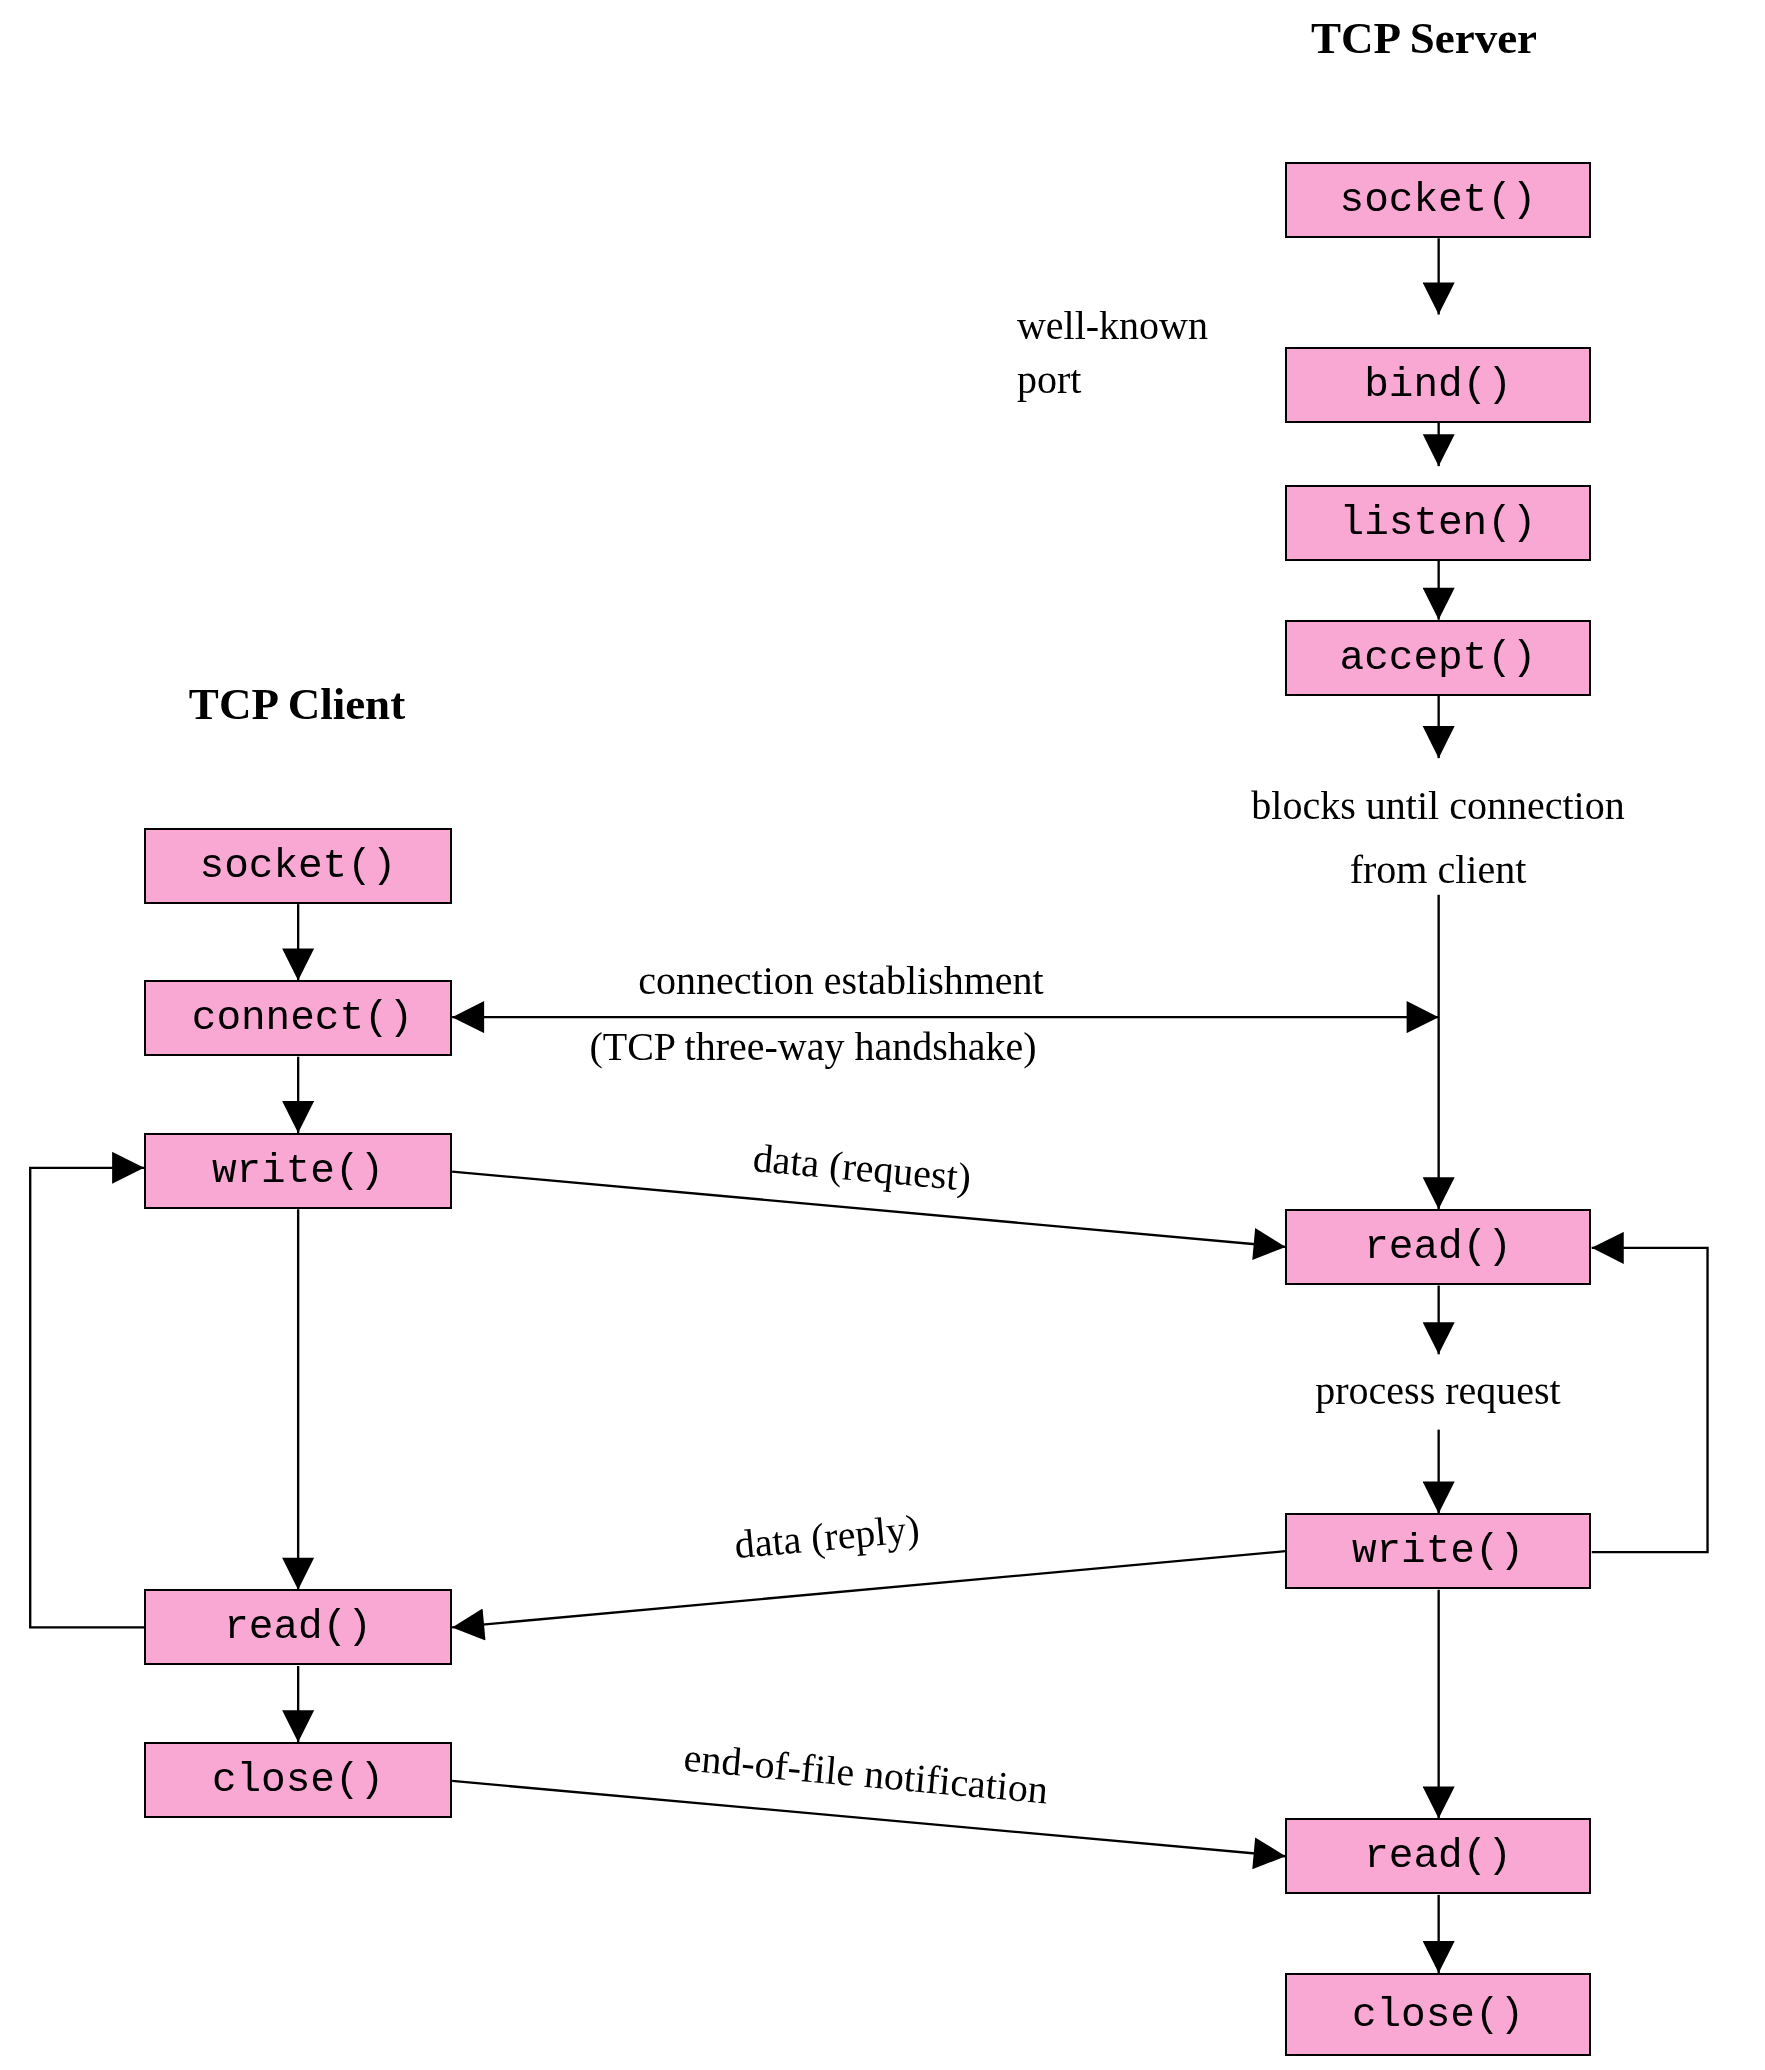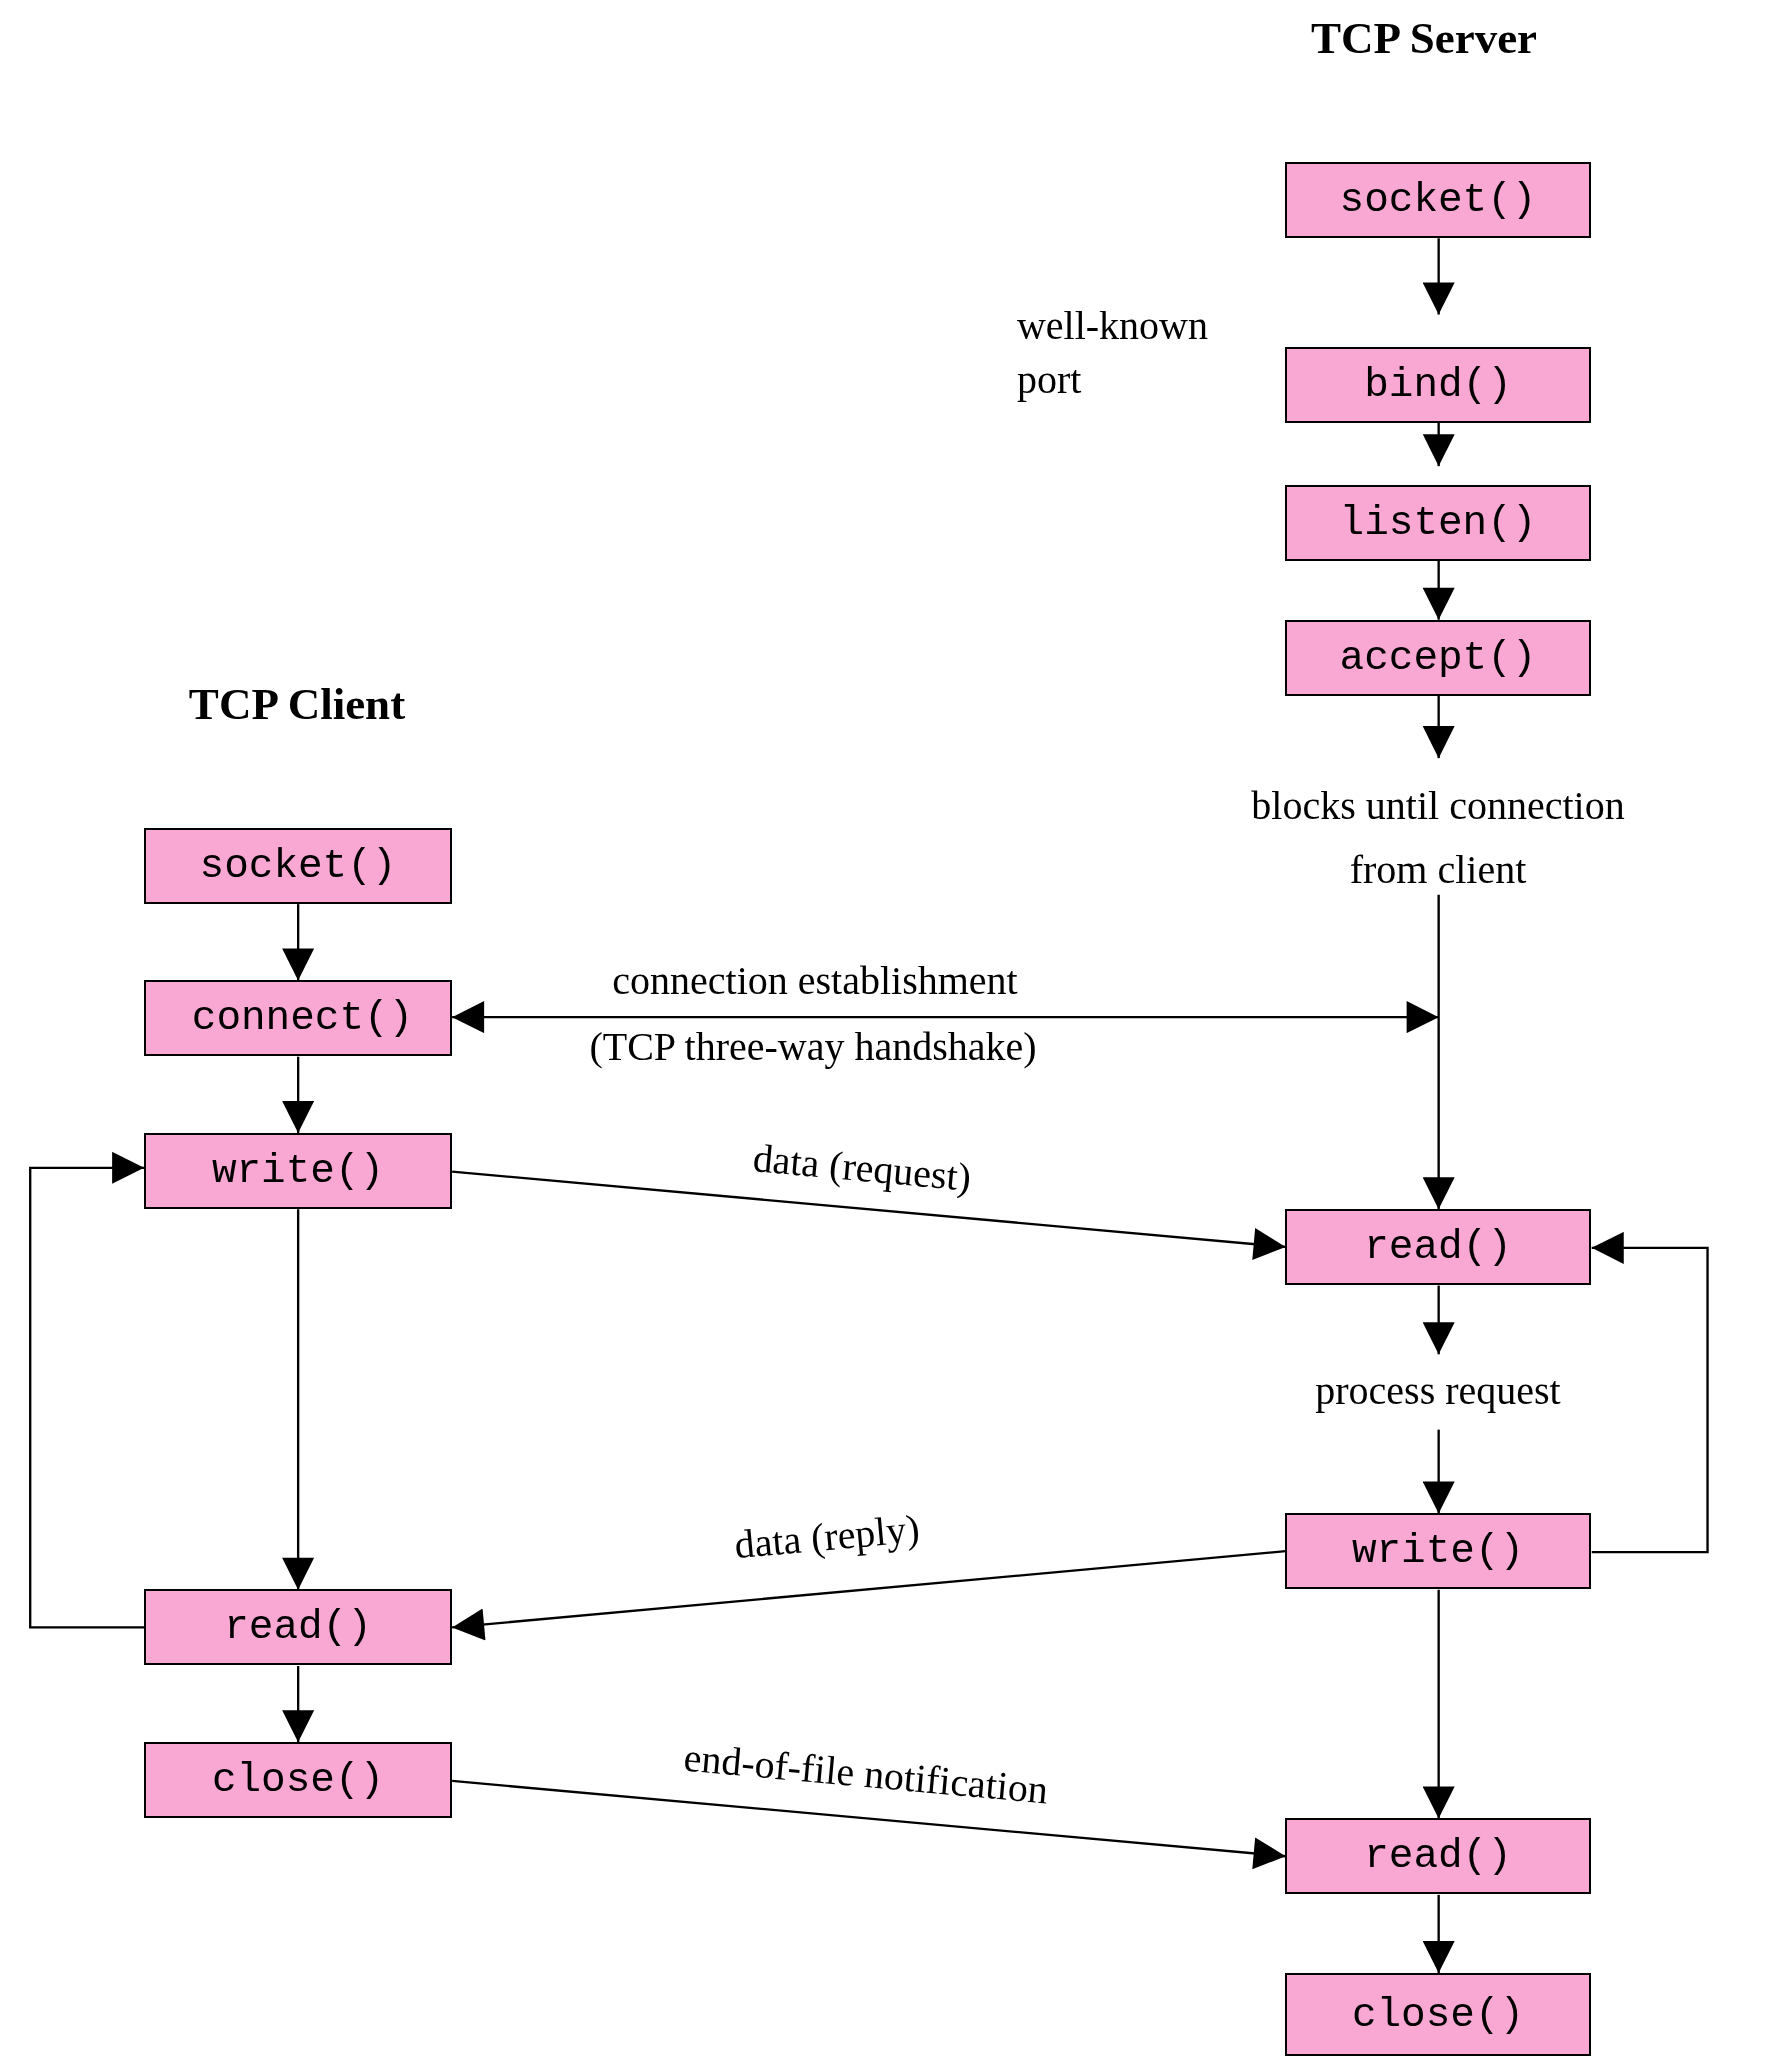--- a/index.html
+++ b/index.html
@@ -81,21 +81,21 @@
   <div class="lbl rightalign" style="right:558px;top:299px;">
     <div>well-known</div>
     <div>port</div>
   </div>
 
   <div class="lbl" style="left:1438px;top:774px;transform:translateX(-50%);text-align:center;line-height:64px;">
     <div>blocks until connection</div>
     <div>from client</div>
   </div>
 
-  <div class="lbl center" style="left:815px;top:981px;text-align:center;">connection establishment</div>
+  <div class="lbl center" style="left:841px;top:981px;text-align:center;">connection establishment</div>
   <div class="lbl center" style="left:813px;top:1047px;">(TCP three-way handshake)</div>
 
   <div class="lbl rot-dn" style="left:862px;top:1168px;">data (request)</div>
 
   <div class="lbl center" style="left:1438px;top:1391px;">process request</div>
 
   <div class="lbl rot-up" style="left:827px;top:1537px;">data (reply)</div>
 
   <div class="lbl rot-dn" style="left:866px;top:1774px;">end-of-file notification</div>
 

